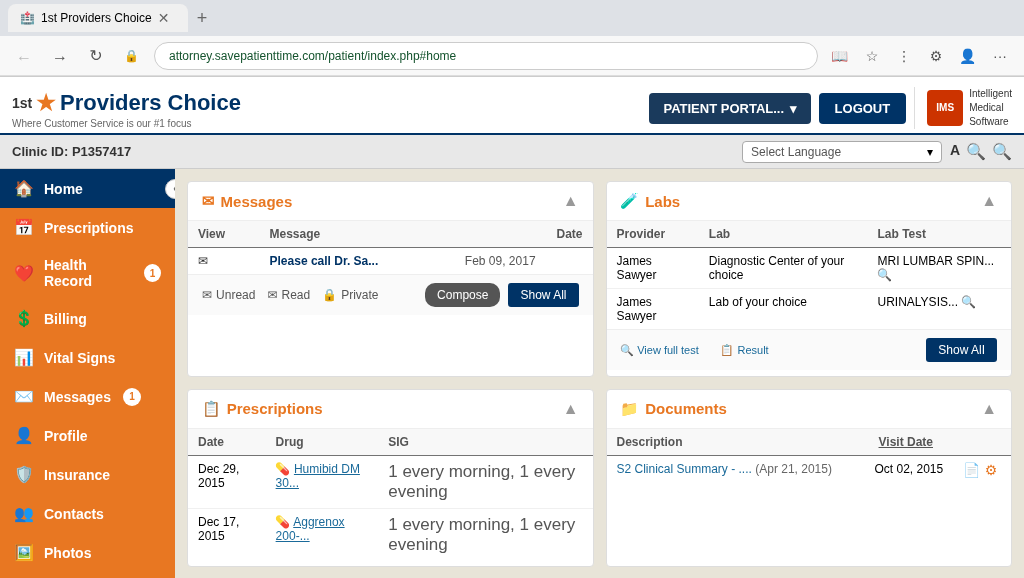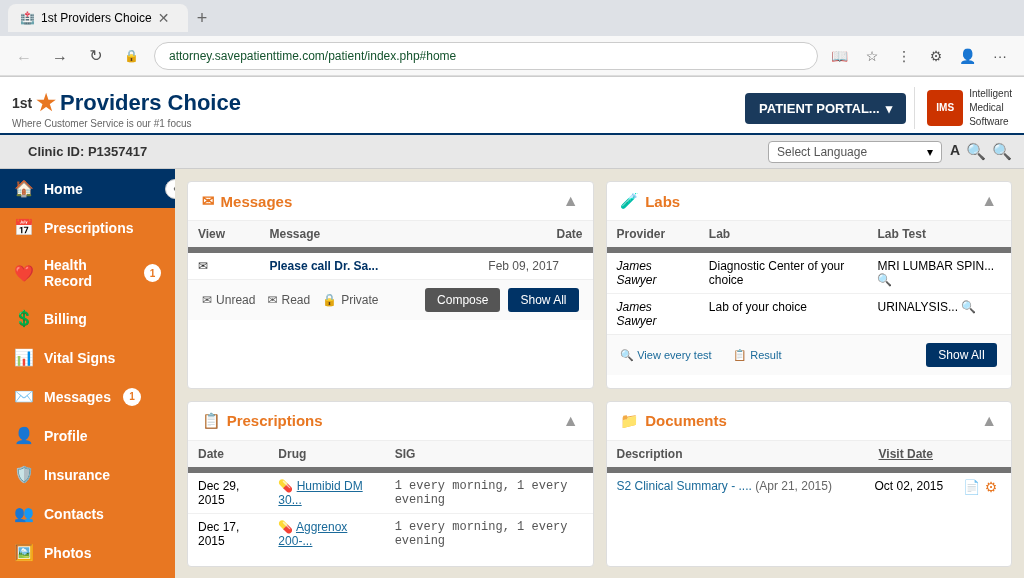--- a/index.html
+++ b/index.html
@@ -29,23 +29,23 @@
     .logo-tagline { font-size: 10px; color: #666; margin-top: 2px; }
     .header-right { display: flex; align-items: center; gap: 8px; }
     .patient-portal-btn { background: #1a3a5c; color: white; border: none; padding: 8px 14px; border-radius: 4px; font-size: 13px; font-weight: bold; cursor: pointer; display: flex; align-items: center; gap: 6px; }
     .logout-btn { background: #003366; color: white; border: none; padding: 8px 16px; border-radius: 4px; font-size: 13px; font-weight: bold; cursor: pointer; }
     .ims-logo { display: flex; align-items: center; gap: 6px; border-left: 1px solid #ddd; padding-left: 12px; }
     .ims-icon { width: 36px; height: 36px; background: #cc3300; border-radius: 4px; display: flex; align-items: center; justify-content: center; color: white; font-size: 18px; font-weight: bold; }
     .ims-text { font-size: 10px; color: #333; line-height: 1.4; }
 
     
     .clinic-bar { background: #e8e8e8; border-bottom: 1px solid #ccc; display: flex; align-items: center; justify-content: space-between; padding: 0 12px; height: 34px; }
-    .clinic-id { font-weight: bold; font-size: 13px; color: #333; margin-left: 16px; }
+    .clinic-id { font-weight: bold; font-size: 13px; color: #333; }
     .clinic-bar-right { display: flex; align-items: center; gap: 8px; }
-    .select-language { border: 1px solid #aaa; border-radius: 4px; padding: 3px 8px; font-size: 12px; background: white; display: flex; align-items: center; gap: 8px; width: 174px; }
+    .select-language { border: 1px solid #aaa; border-radius: 4px; padding: 3px 8px; font-size: 12px; background: white; display: flex; align-items: center; gap: 8px; width: 200px; }
     .search-icons { display: flex; gap: 6px; color: #333; font-size: 16px; }
 
     
     .main-layout { display: flex; flex: 1; overflow: hidden; }
 
     
     .sidebar { width: 175px; background: #e87722; flex-shrink: 0; overflow-y: auto; }
     .sidebar-item { display: flex; align-items: center; gap: 10px; padding: 10px 14px; color: white; cursor: pointer; font-size: 14px; font-weight: bold; position: relative; }
     .sidebar-item.active { background: #003366; }
     .sidebar-item .icon { font-size: 16px; width: 20px; text-align: center; }
@@ -57,41 +57,41 @@
 
     
     .card { background: white; border-radius: 4px; border: 1px solid #ddd; overflow: hidden; }
     .card-header { display: flex; align-items: center; justify-content: space-between; padding: 10px 14px; border-bottom: 1px solid #eee; }
     .card-title { color: #e87722; font-size: 15px; font-weight: bold; display: flex; align-items: center; gap: 6px; }
     .card-collapse { color: #999; font-size: 16px; cursor: pointer; }
     .card-body { padding: 0; }
 
     
     table { width: 100%; border-collapse: collapse; font-size: 12px; }
-    th { padding: 6px 10px; text-align: left; color: #555; font-weight: bold; border-bottom: 6px solid #737373; background: #f8f8f8; }
+    th { padding: 6px 10px; text-align: left; color: #555; font-weight: bold; border-bottom: 1px solid #737373; background: #f8f8f8; }
     td { padding: 6px 10px; border-bottom: 1px solid #f0f0f0; vertical-align: top; }
     tr:last-child td { border-bottom: none; }
     .msg-link { color: #003366; font-weight: bold; text-decoration: none; }
-    .msg-date { color: #555; text-align: center; }
+    .msg-date { color: #555; text-align: left; }
 
     
     .card-footer { display: flex; align-items: center; justify-content: space-between; padding: 8px 14px; border-top: 1px solid #eee; background: #fafafa; }
     .footer-left { display: flex; align-items: center; gap: 12px; color: #555; font-size: 12px; }
     .footer-left span { display: flex; align-items: center; gap: 4px; }
     .footer-right { display: flex; gap: 8px; }
-    .btn-compose { background: #555; color: white; border: none; padding: 5px 12px; border-radius: 3px; font-size: 12px; cursor: pointer; }
+    .btn-compose { background: #555; color: white; border: none; padding: 5px 12px; border-radius: 10px; font-size: 12px; cursor: pointer; }
     .btn-showall { background: #003366; color: white; border: none; padding: 5px 12px; border-radius: 3px; font-size: 12px; cursor: pointer; }
 
     .search-icon-inline { color: #1a6a9a; cursor: pointer; font-size: 12px; }
-    .provider-col { font-size: 12px; font-style: italic; }
+    .provider-col { font-size: 12px; }
     .result-btn { color: #1a6a9a; font-size: 11px; text-decoration: none; display: flex; align-items: center; gap: 3px; }
 
     
     .drug-link { color: #1a6a9a; }
-    .sig-text { color: #555; font-size: 12px; font-family: Liberation Mono, monospace; }
+    .sig-text { color: #555; font-size: 17px; }
 
     
     .doc-desc { color: #1a6a9a; }
     .doc-icons { display: flex; gap: 4px; color: #555; font-size: 14px; }
     .blue-icon { color: #1a6a9a; }
     .orange-icon { color: #e87722; }
 
     ::-webkit-scrollbar { width: 6px; }
     ::-webkit-scrollbar-track { background: #f0f0f0; }
     ::-webkit-scrollbar-thumb { background: #bbb; border-radius: 3px; }
@@ -136,20 +136,21 @@
         <span class="logo-star">★</span>
         <span>Providers Choice</span>
       </div>
       <div class="logo-tagline">Where Customer Service is our #1 focus</div>
     </div>
     <div class="header-right">
       <button class="patient-portal-btn">
         <span>PATIENT PORTAL...</span>
         <span>▾</span>
       </button>
+      <button class="logout-btn">LOGOUT</button>
       <div class="ims-logo">
         <div class="ims-icon">
           <span style="font-size:10px; font-weight:bold; line-height:1;">IMS</span>
         </div>
         <div class="ims-text">
           <div>Intelligent</div>
           <div>Medical</div>
           <div>Software</div>
         </div>
       </div>
@@ -302,21 +303,21 @@
                 <td>Lab of your choice</td>
                 <td>URINALYSIS... <span class="search-icon-inline">🔍</span></td>
               </tr>
             </tbody>
           </table>
         </div>
         <div class="card-footer">
           <div class="footer-left">
             <a href="#" class="result-btn">
               <span>🔍</span>
-              <span>View every test</span>
+              <span>View full test</span>
             </a>
             <a href="#" class="result-btn" style="margin-left:10px;">
               <span>📋</span>
               <span>Result</span>
             </a>
           </div>
           <div class="footer-right">
             <button class="btn-showall">Show AlI</button>
           </div>
         </div>

